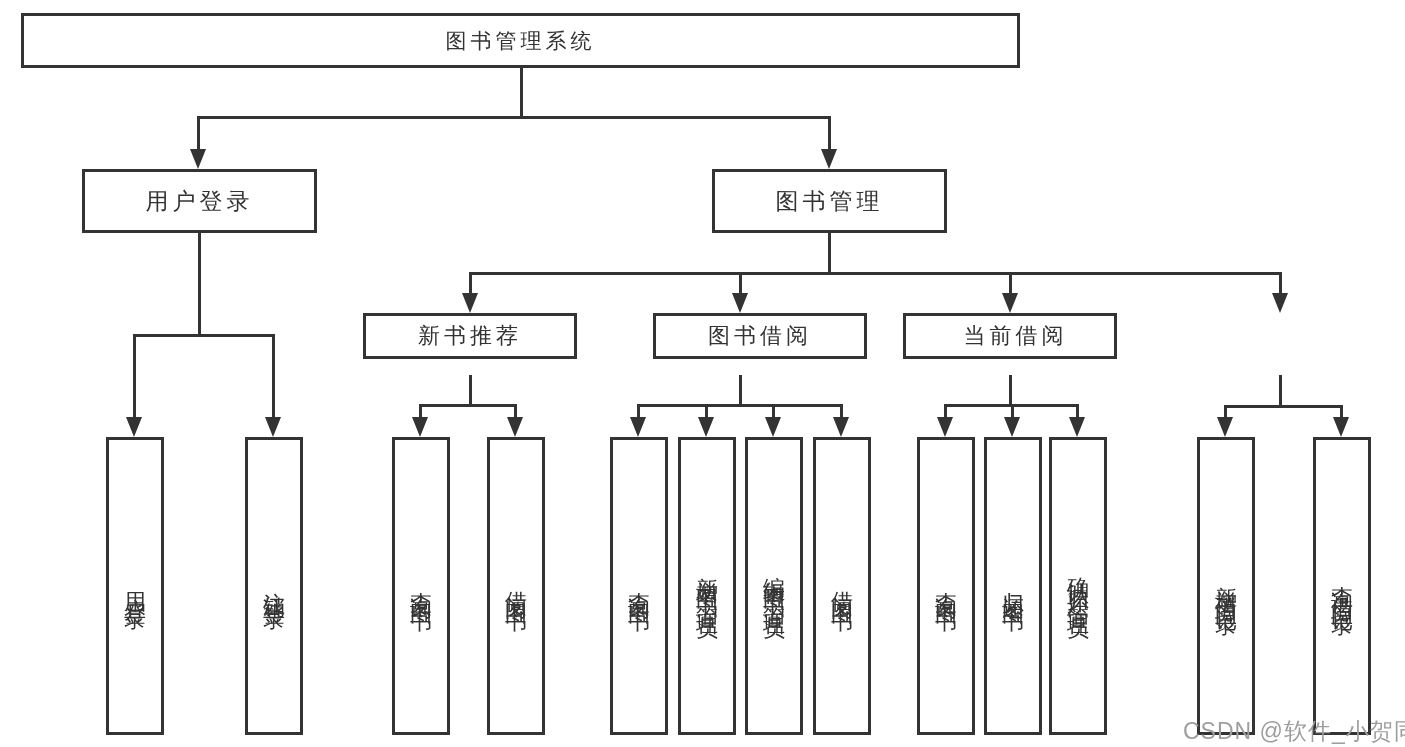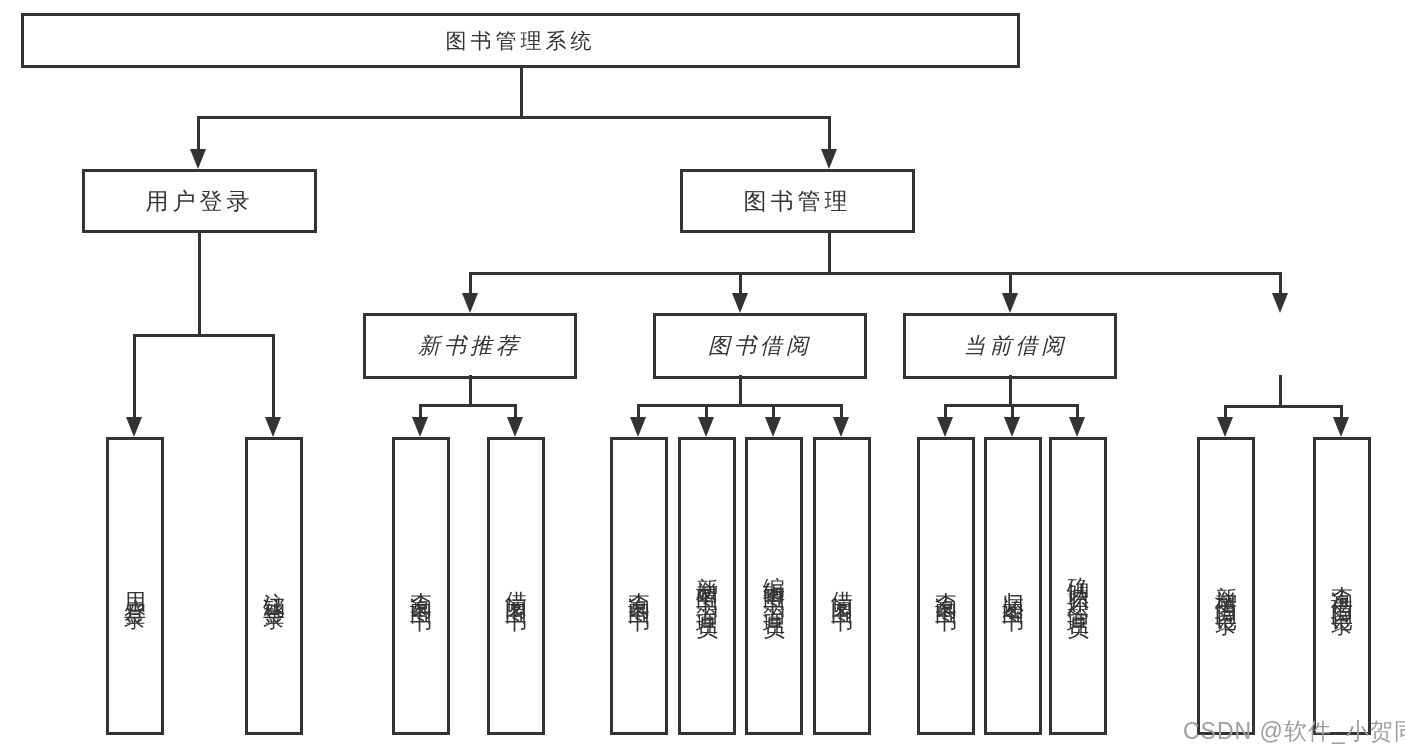--- a/index.html
+++ b/index.html
@@ -23,21 +23,21 @@
     color: var(--c-text, #333333);
     font-size: 22px;
     letter-spacing: 4px;
     white-space: nowrap;
   }
   .root-box {
     left: 21px; top: 13px; width: 999px; height: 55px;
     font-size: 21px;
   }
   .l2-box { top: 169px; width: 235px; height: 64px; font-size: 23px; }
-  .l3-box { top: 313px; width: 214px; height: 66px; font-size: 22px; font-style: italic; }
+  .l3-box { top: 313px; width: 214px; height: 46px; font-size: 22px; }
   .leaf {
     position: absolute;
     top: 437px; width: 58px; height: 298px;
     box-sizing: border-box;
     border: 3px solid var(--c-border, #333333);
     background: #ffffff;
     display: flex;
     align-items: center;
     justify-content: center;
   }
@@ -81,21 +81,21 @@
   <div class="vl" style="left:520px; top:68px; height:50px;"></div>
   <div class="hl" style="left:197px; top:116px; width:633px;"></div>
   <div class="vl" style="left:197px; top:116px; height:36px;"></div>
   <div class="ah" style="left:190px; top:149px;"></div>
   <div class="vl" style="left:828px; top:116px; height:36px;"></div>
   <div class="ah" style="left:821px; top:149px;"></div>
 
   <div class="hbox l2-box" style="left:82px;">
     <span>用户登录</span>
   </div>
-  <div class="hbox l2-box" style="left:680px;">
+  <div class="hbox l2-box" style="left:712px;">
     <span>图书管理</span>
   </div>
 
   <div class="vl" style="left:198px; top:233px; height:102px;"></div>
   <div class="hl" style="left:133px; top:334px; width:141px;"></div>
   <div class="vl" style="left:133px; top:334px; height:85px;"></div>
   <div class="ah" style="left:126px; top:417px;"></div>
   <div class="vl" style="left:272px; top:334px; height:85px;"></div>
   <div class="ah" style="left:265px; top:417px;"></div>
 

